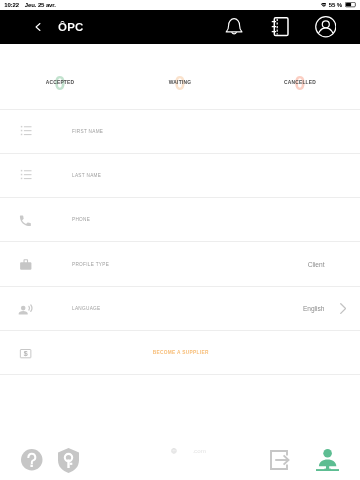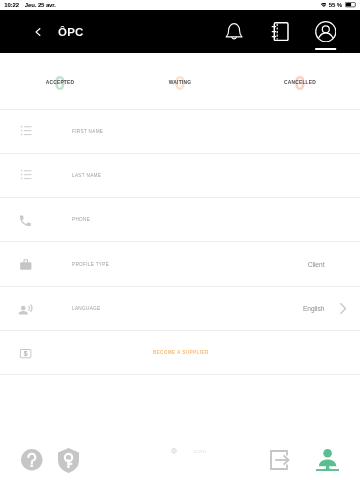--- a/index.html
+++ b/index.html
@@ -9,21 +9,21 @@
 
   
   .statusbar { position:absolute; top:0; left:0; right:0; height:10px;
                background:#fff; display:flex; align-items:center; padding:0 4.2px; }
   .sb-left { display:flex; align-items:center; gap:5.9px; }
   .sb-right { margin-left:auto; display:flex; align-items:center; gap:2.5px; }
   .sb-txt { font-size:6px; color:#000; font-weight:bold; line-height:9px;
             letter-spacing:-0.12px; }
 
   
-  .header { position:absolute; top:10px; left:0; right:0; height:43px; background:#000;
+  .header { position:absolute; top:10px; left:0; right:0; height:34px; background:#000;
             display:flex; align-items:center; padding:0 11.6px 0 35px; }
   .back-btn { width:6px; height:20px; display:flex; align-items:center; justify-content:flex-start; }
   .title { color:#fff; font-weight:bold; font-size:11.5px; letter-spacing:0.25px; margin-left:17px; }
   .hicons { margin-left:auto; display:flex; align-items:center; }
   .hicon { position:relative; width:45.7px; height:46px; display:flex;
            align-items:center; justify-content:center; }
   .hicon .ul { position:absolute; top:39.6px; left:50%; transform:translateX(-50%);
                width:21.7px; height:2.2px; background:#fff; }
 
   

